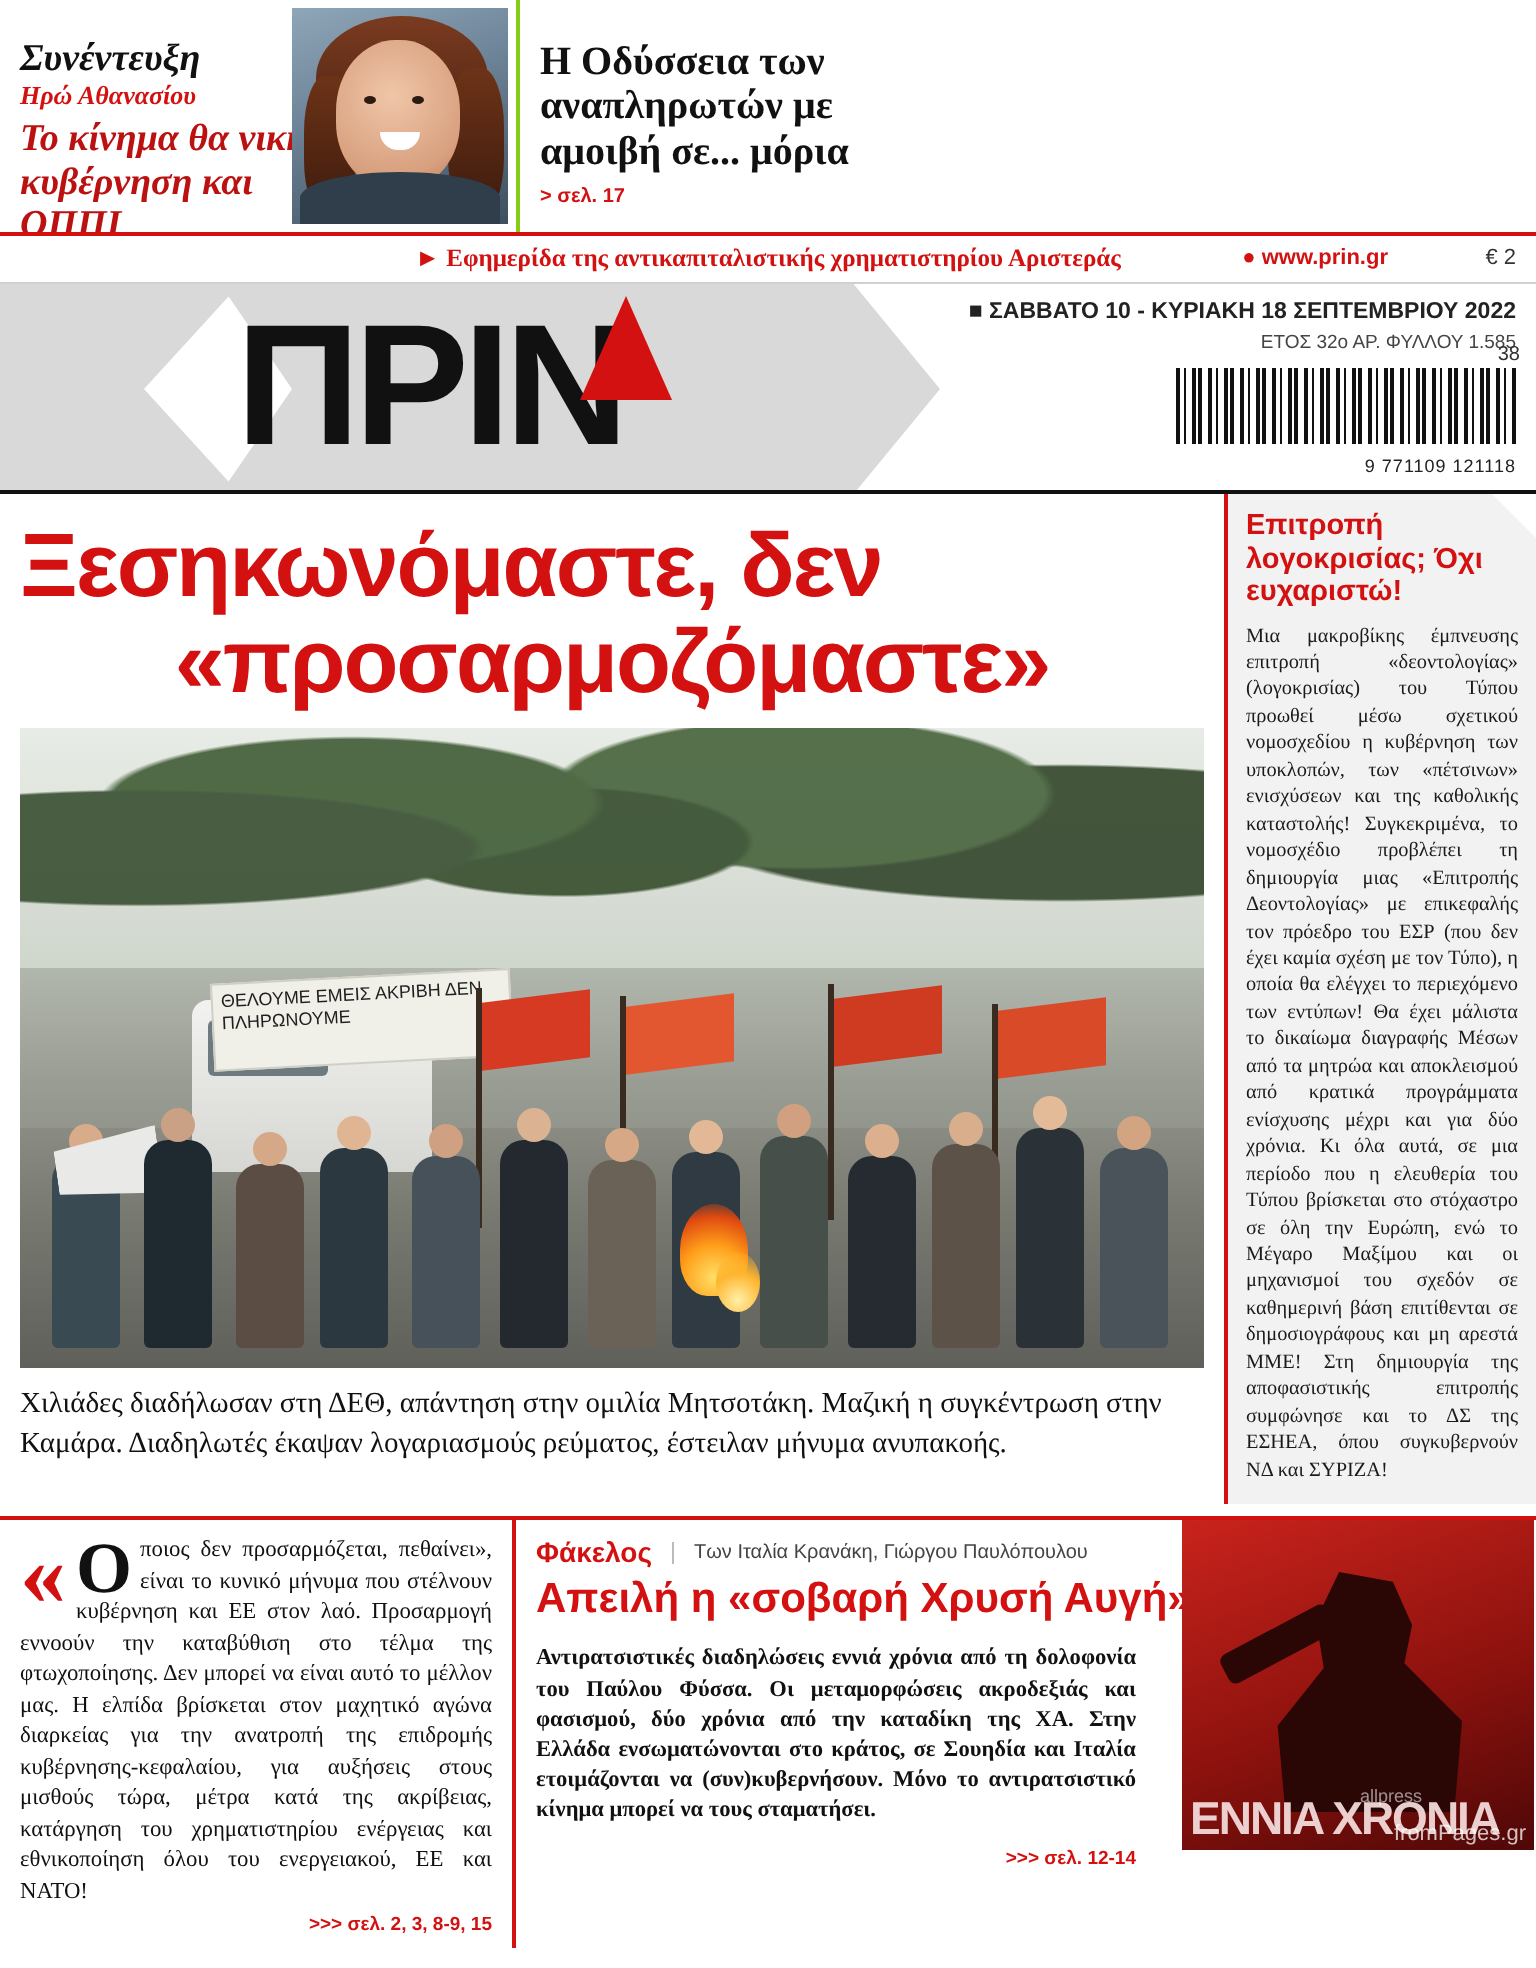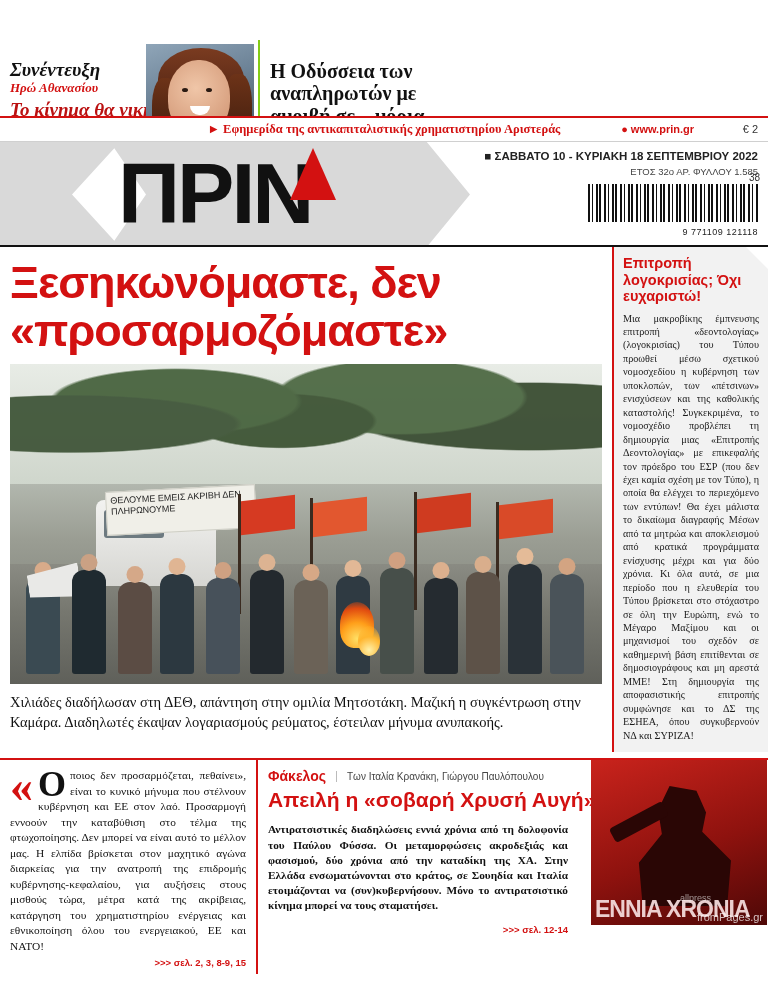--- a/index.html
+++ b/index.html
@@ -17,21 +17,20 @@
   
   .teaser-strip {
     display: flex;
     height: 118px;
     border-bottom: 2px solid #d31111;
   }
   .teaser {
     position: relative;
     padding: 20px 10px 4px 10px;
     overflow: hidden;
-    margin-top: 40px;
   }
   .teaser + .teaser { border-left: 2px solid #84cc16; }
   .t1 { width: 258px; }
   .t2 { width: 228px; }
   .t3 { width: 282px; }
 
   .kicker {
     font-family: "Liberation Serif", serif;
     font-style: italic;
     font-weight: bold;
@@ -232,21 +231,21 @@
 
   .headline {
     font-family: "Liberation Sans", sans-serif;
     font-weight: bold;
     color: #d31111;
     font-size: 45px;
     line-height: 1.06;
     letter-spacing: -1px;
     margin: 4px 0 2px 0;
   }
-  .headline .l2 { display:block; }
+  .headline .l2 { display:block;text-align:center; }
 
   
   .main-photo {
     margin-top: 10px;
     width: 592px;
     height: 320px;
     position: relative;
     overflow: hidden;
     background: linear-gradient(180deg,#cfd6d0 0%, #b9bfb6 32%, #9a9d93 55%, #6e706a 100%);
   }

